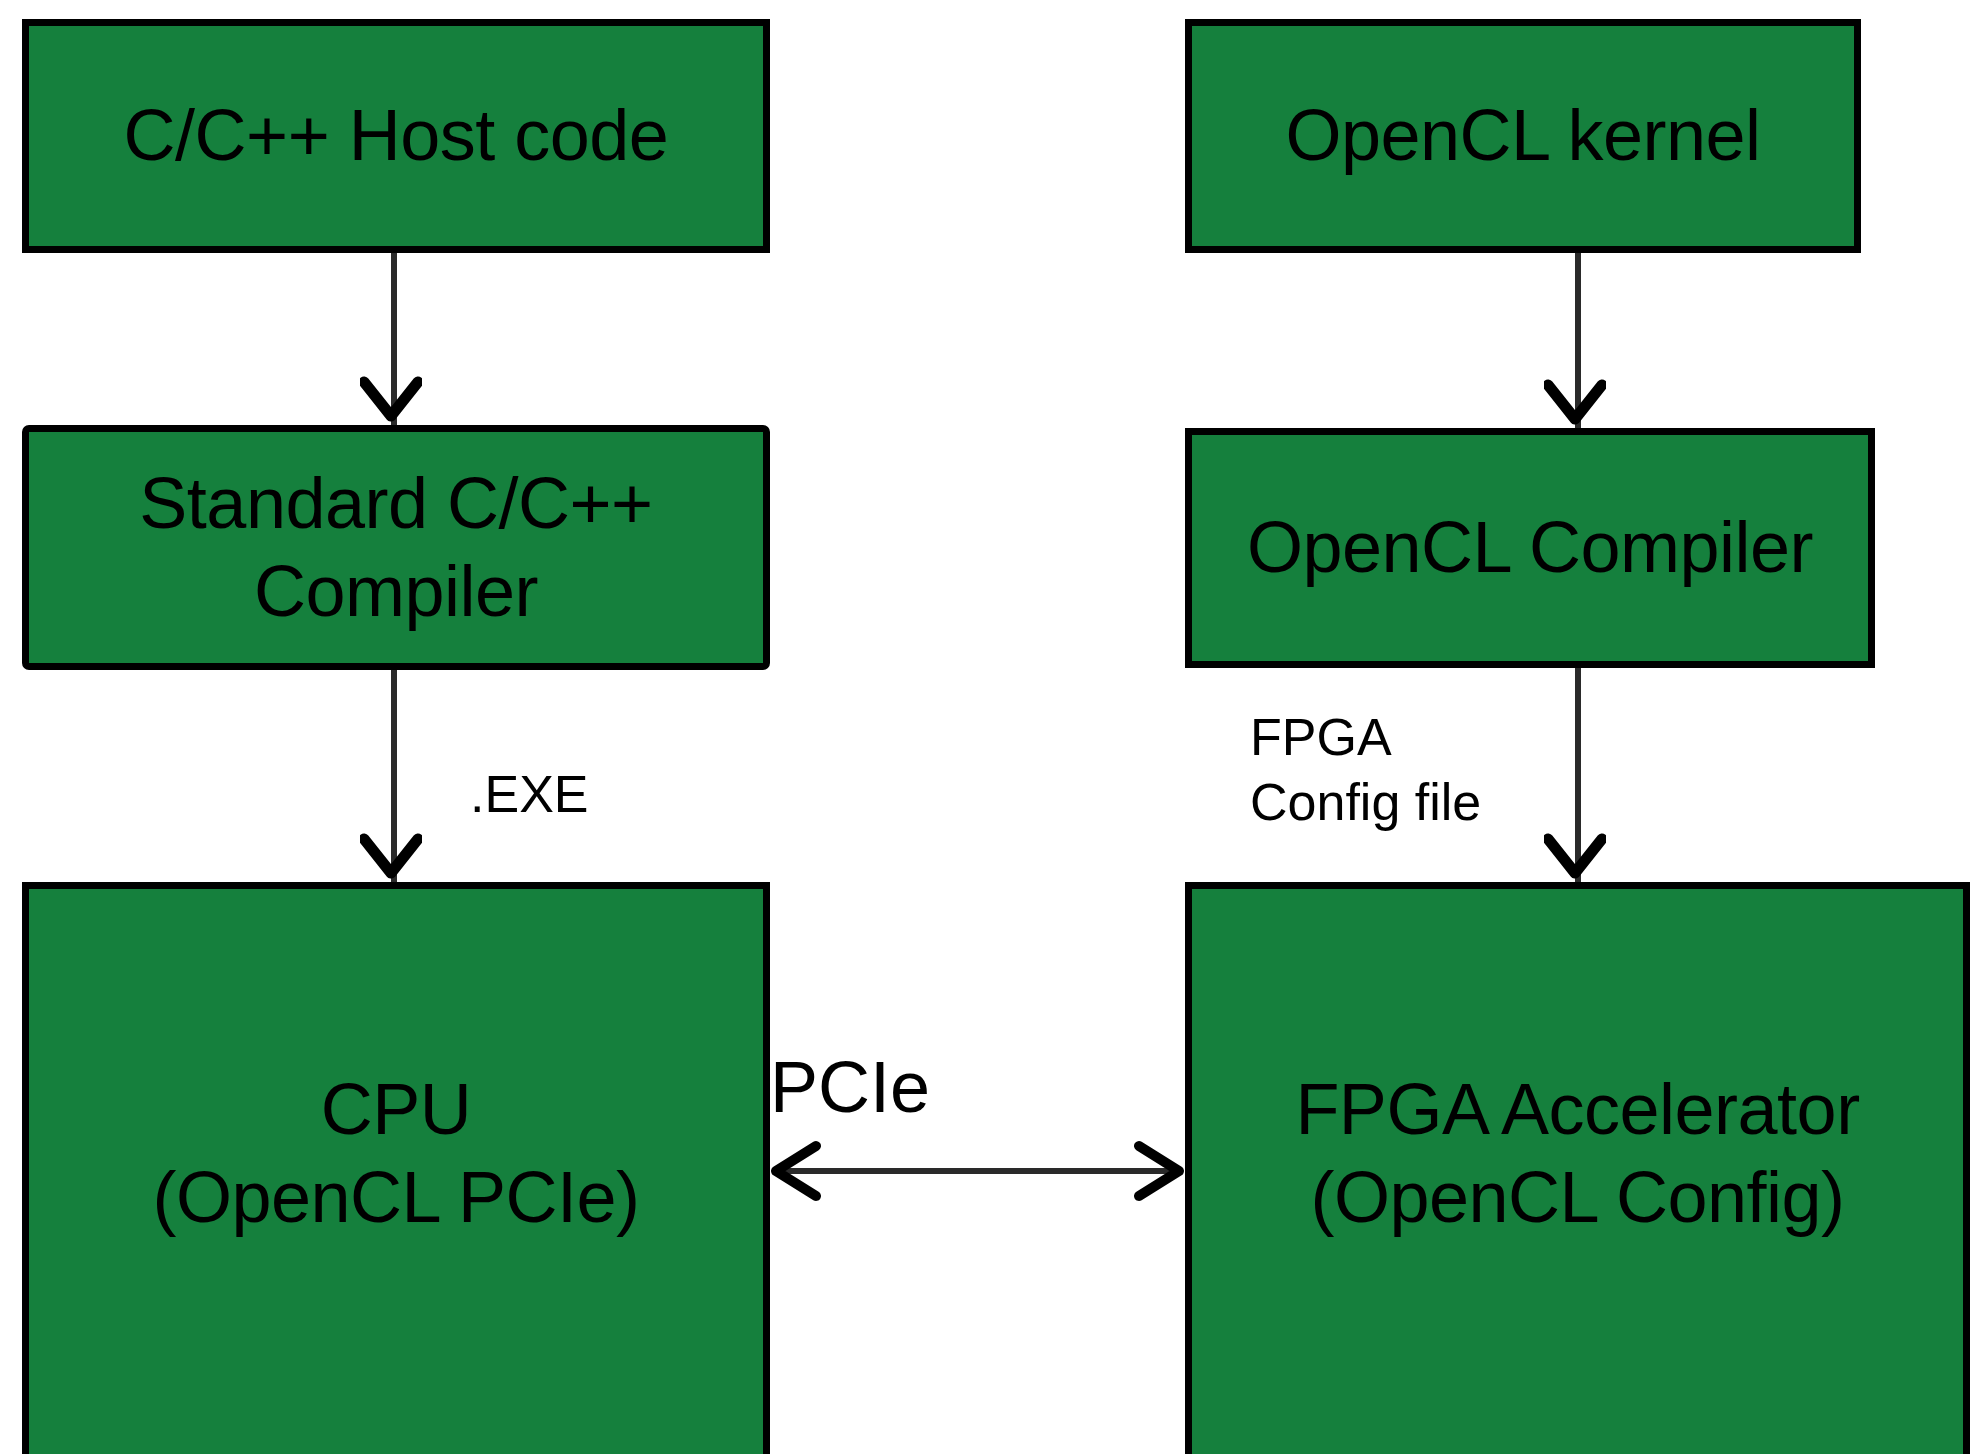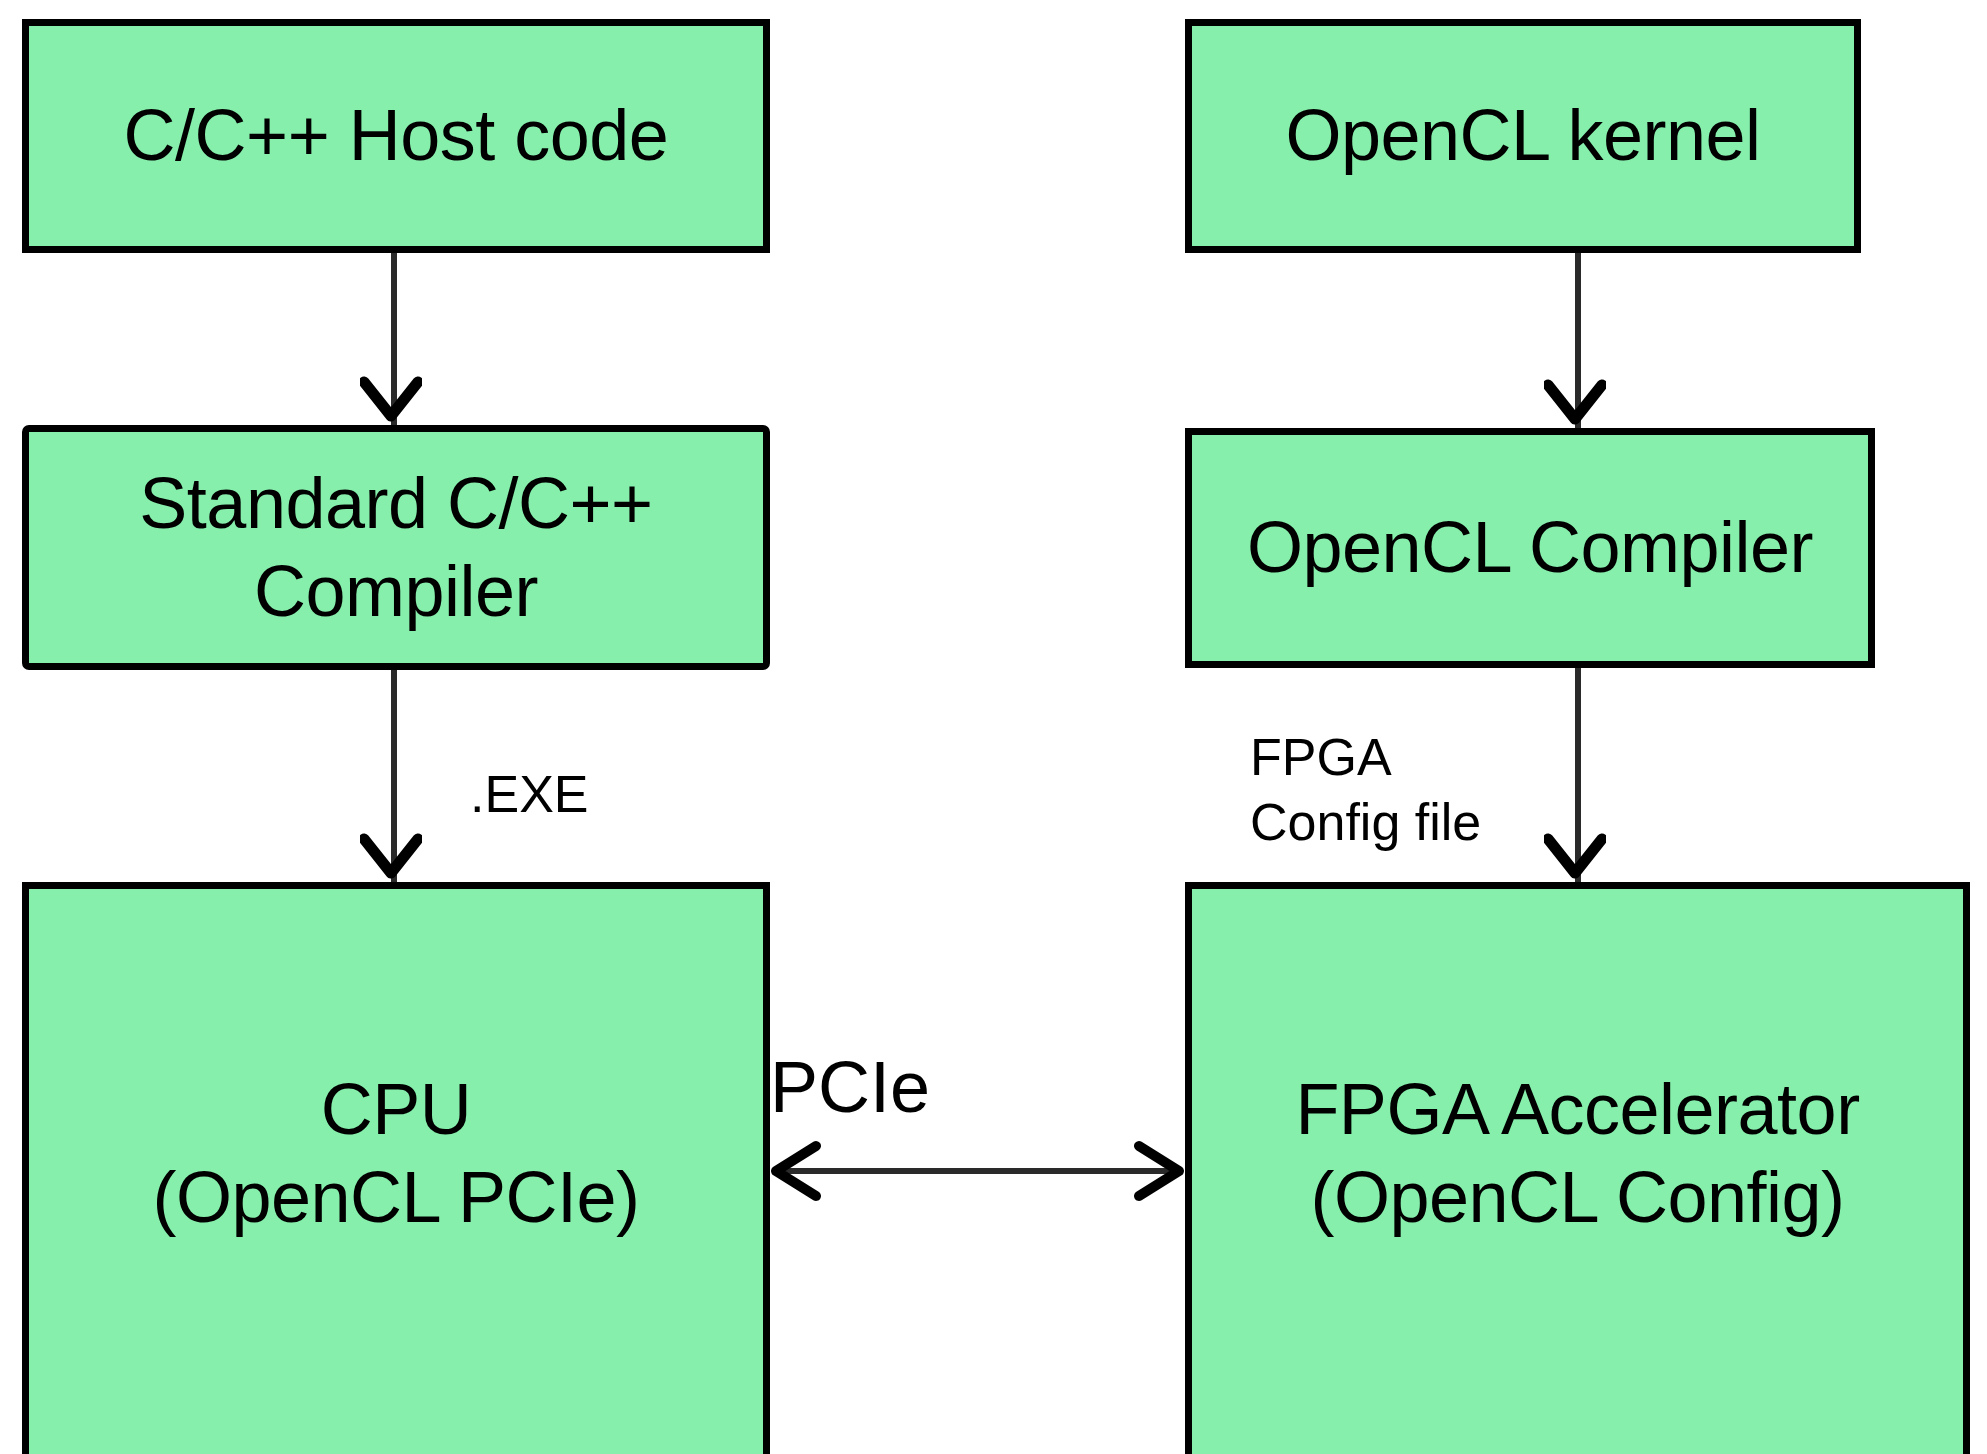--- a/index.html
+++ b/index.html
@@ -13,21 +13,21 @@
     height: 1454px;
     background: #ffffff;
     overflow: hidden;
     font-family: "Liberation Sans", sans-serif;
     color: #000000;
   }
   .node {
     position: absolute;
     box-sizing: border-box;
     border: 7px solid #000000;
-    background: #86efac;
+    background: #15803d;
     display: flex;
     flex-direction: column;
     align-items: flex-start;
     justify-content: center;
     text-align: center;
     line-height: 1.22;
   }
   .node-label {
     display: block;
     width: 100%;
@@ -74,21 +74,21 @@
   #head-compiler-to-fpga      { left: 1544px; top: 833px; }
 
   .edge-label {
     position: absolute;
     font-size: 52px;
     line-height: 1.25;
     white-space: pre-line;
     color: #000000;
   }
   #label-exe        { left: 470px;  top: 762px; text-align: left; }
-  #label-fpga-cfg   { left: 1250px; top: 705px; text-align: left; margin-top: 20px; }
+  #label-fpga-cfg   { left: 1250px; top: 705px; text-align: left; }
 
   
   #pcie-arrow {
     position: absolute;
     left: 770px;
     top: 1140px;
     width: 415px;
     height: 62px;
   }
   #pcie-arrow svg { display: block; }

